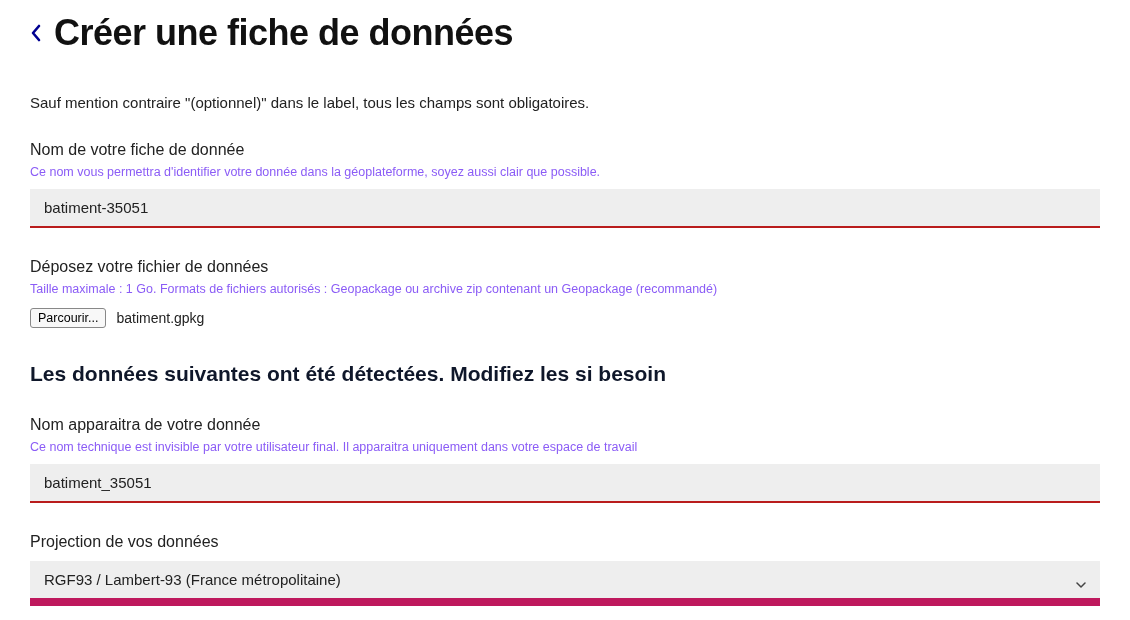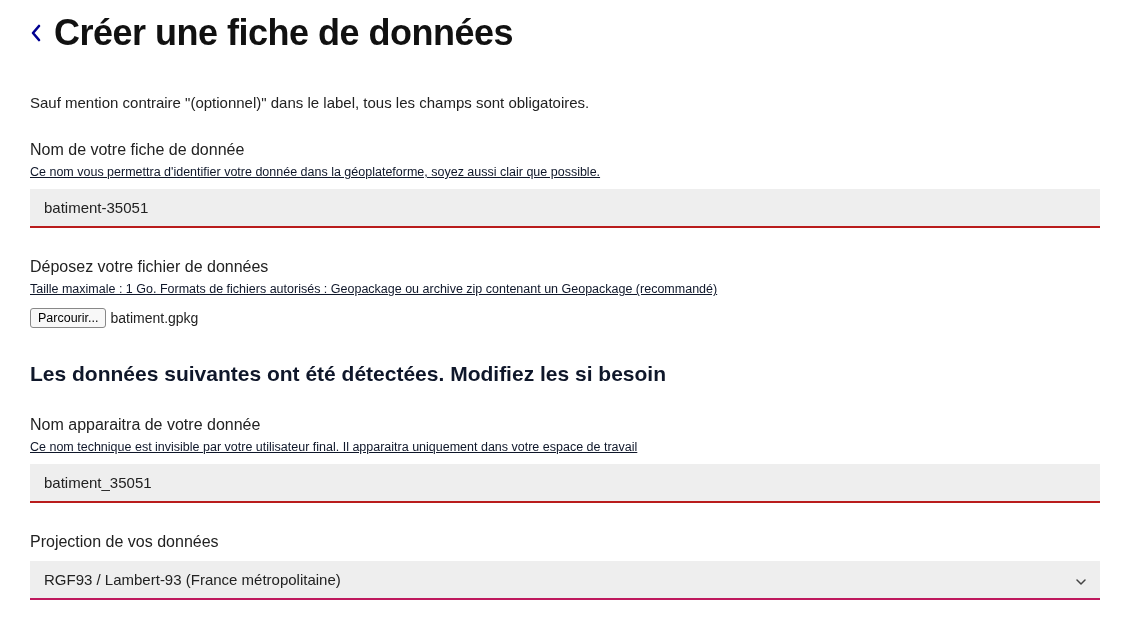--- a/index.html
+++ b/index.html
@@ -39,41 +39,40 @@
   .field {
     margin-top: 30px;
   }
   .field-label {
     font-size: 16px;
     color: #222;
     font-weight: 400;
   }
   .field-hint {
     font-size: 12.5px;
-    color: #0f172a;
+    color: #8b5cf6;
     margin-top: 6px;
-    text-decoration: underline;
   }
   .text-input {
     margin-top: 10px;
     width: 100%;
     background: #eeeeee;
     border: none;
     border-bottom: 2px solid #b91c1c;
     padding: 10px 14px;
     font-size: 15px;
     color: #222;
     font-family: inherit;
     outline: none;
   }
   .file-row {
     margin-top: 12px;
     display: flex;
     align-items: center;
-    gap: 4px;
+    gap: 10px;
   }
   .browse-btn {
     background: #f8f8f8;
     border: 1px solid #888;
     border-radius: 3px;
     padding: 2px 7px;
     font-size: 12.5px;
     cursor: pointer;
     font-family: inherit;
   }
@@ -88,21 +87,21 @@
     color: #0f172a;
   }
   .select-wrapper {
     position: relative;
     margin-top: 10px;
   }
   .select-input {
     width: 100%;
     background: #eeeeee;
     border: none;
-    border-bottom: 2px solid #be185d;
+    border-bottom: 8px solid #be185d;
     padding: 10px 14px;
     font-size: 15px;
     color: #222;
     font-family: inherit;
     appearance: none;
     -webkit-appearance: none;
     -moz-appearance: none;
     outline: none;
     cursor: pointer;
   }

